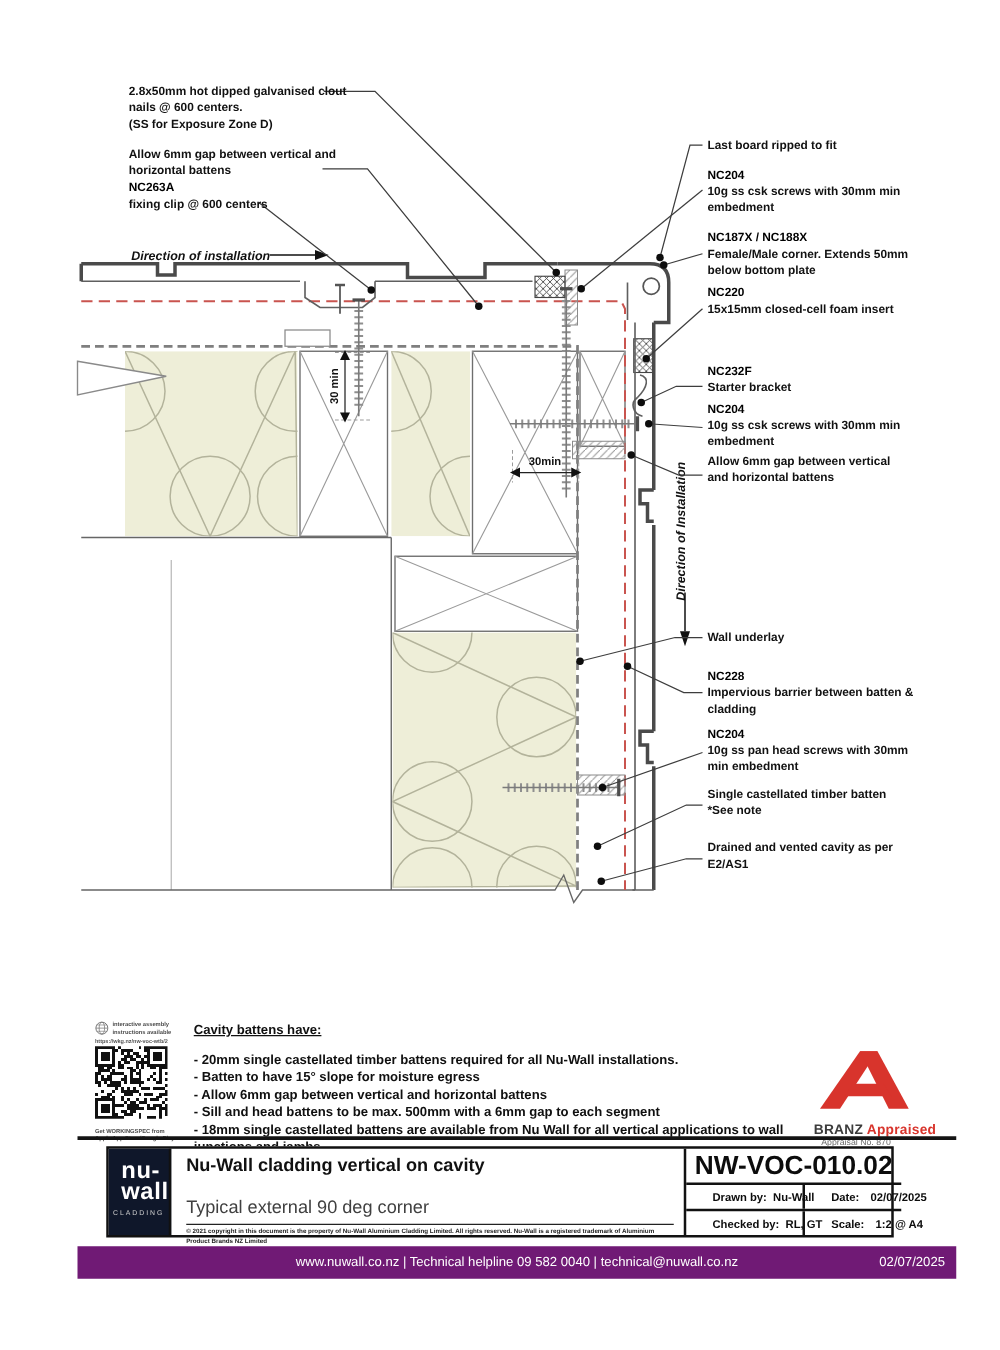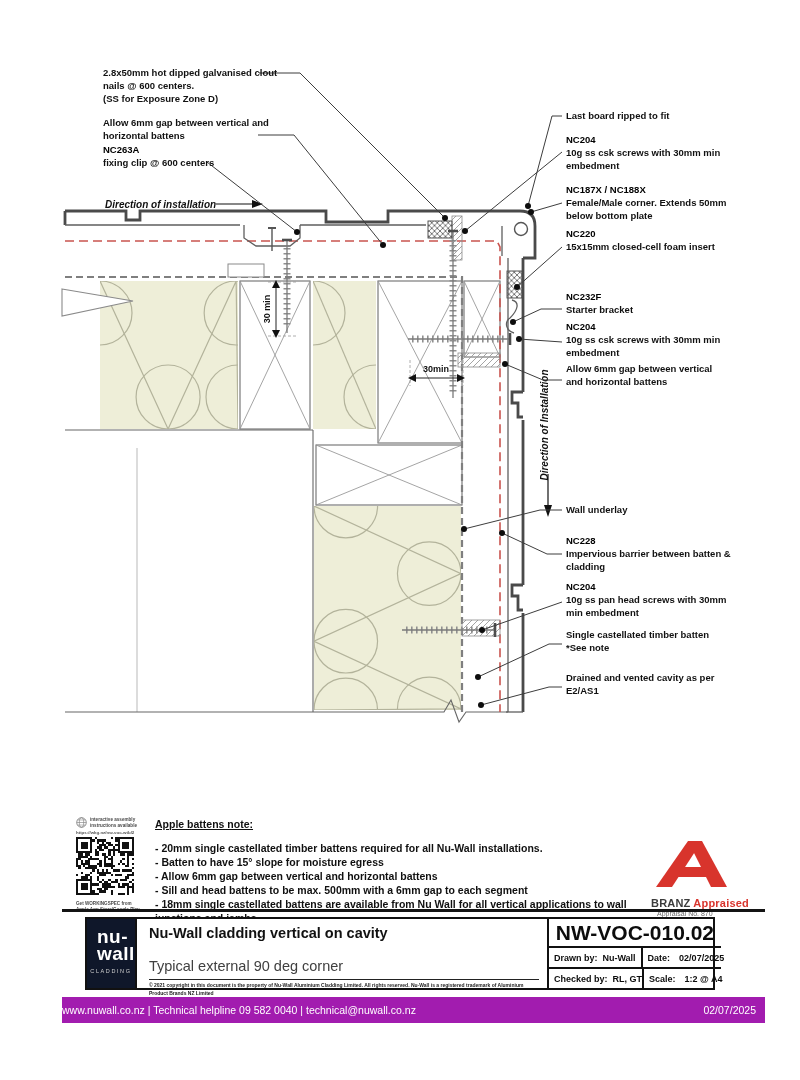--- a/index.html
+++ b/index.html
@@ -53,28 +53,28 @@
   .tb-logo .lgsub { font-size:5.5px; letter-spacing:1.6px; margin-top:5px; color:#cfcfcf; }
   .tb-main { flex:1; border-right:2px solid #111; padding:3px 8px 0 12px; }
   .tb-title1 { font-size:14.5px; font-weight:700; color:#111; margin-top:3px; }
   .tb-title2 { font-size:14.5px; font-weight:400; color:#404040; margin-top:17px; }
   .tb-sep { border-top:1.5px solid #222; margin-top:5px; }
   .tb-copy { font-size:5px; font-weight:700; color:#222; line-height:1.5; margin-top:2px; width:390px; }
   .tb-right { width:172px; display:flex; flex-direction:column; }
   .tb-doc { height:29px; border-bottom:2px solid #111; display:flex; align-items:center; justify-content:center; font-size:21px; font-weight:700; color:#0c0c0c; }
   .tb-row { flex:1; display:flex; }
   .tb-row.first { border-bottom:2px solid #111; }
-  .tb-cell { display:flex; align-items:center; font-size:9px; font-weight:700; color:#0c0c0c; padding:0 5px; white-space:nowrap; }
+  .tb-cell { display:flex; align-items:center; font-size:9px; font-weight:700; color:#0c0c0c; padding:0 21px; white-space:nowrap; }
   .tb-cell.left { width:95px; border-right:2px solid #111; }
   .tb-cell.right { flex:1; }
   .tb-cell .val { margin-left:5px; }
   .tb-cell.right .val { margin-left:9px; }
 
   
-  .footer-bar { position:absolute; left:62px; top:997px; width:703px; height:26px; background:#a21caf; color:#fff; display:flex; align-items:center; justify-content:flex-start; font-size:10.5px; }
+  .footer-bar { position:absolute; left:62px; top:997px; width:703px; height:26px; background:#701a75; color:#fff; display:flex; align-items:center; justify-content:center; font-size:10.5px; }
   .footer-date { position:absolute; right:9px; top:0; height:26px; display:flex; align-items:center; font-size:10.5px; }
 </style>
 </head>
 <body>
 
 <div class="page">
 
   <svg class="drawing" width="800" height="790" viewBox="0 0 800 790">
     <defs>
       <clipPath id="cA">
@@ -555,21 +555,21 @@
         <rect x="1" y="19" width="5" height="5" fill="#fff"></rect>
         <rect x="2" y="20" width="3" height="3" fill="#111"></rect>
       </svg>
     <div class="qr-foot">
       <div>Get WORKINGSPEC from</div>
       <div>Apple App Store/Google Play</div>
     </div>
   </div>
 
   <div class="notes">
-    <div class="notes-title">Apple battens note:</div>
+    <div class="notes-title">Cavity battens have:</div>
     <div>- 20mm single castellated timber battens required for all Nu-Wall installations.</div>
     <div>- Batten to have 15° slope for moisture egress</div>
     <div>- Allow 6mm gap between vertical and horizontal battens</div>
     <div>- Sill and head battens to be max. 500mm with a 6mm gap to each segment</div>
     <div>- 18mm single castellated battens are available from Nu Wall for all vertical applications to wall junctions and jambs</div>
     <div>- Proprietary Nu-Wall Alibat is available as an alternative when a structural non-combustible cavity batten is required</div>
   </div>
 
   <div class="branz">
     <svg width="78" height="52" viewBox="0 0 78 52">

